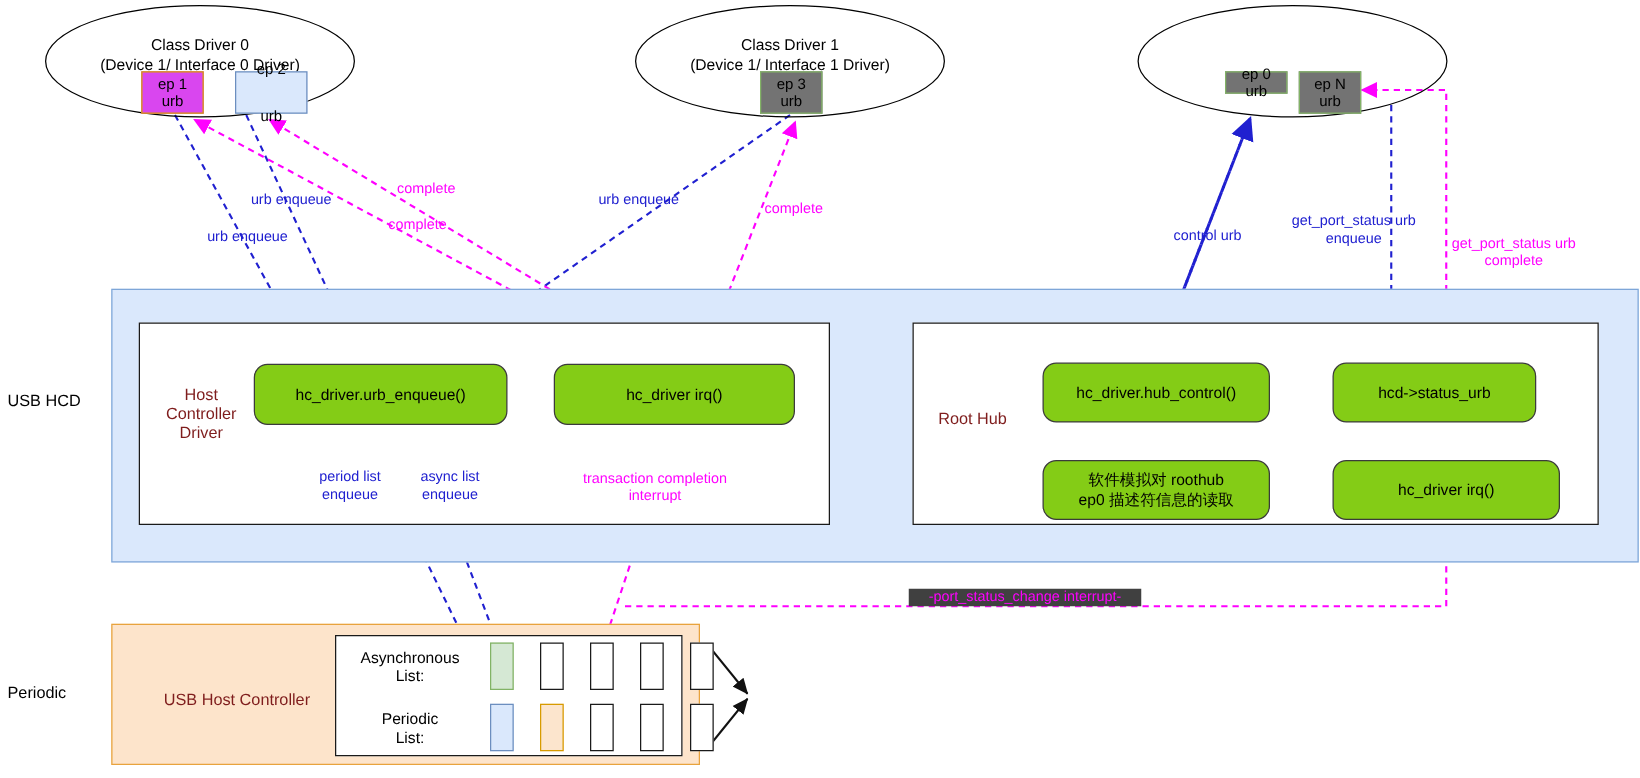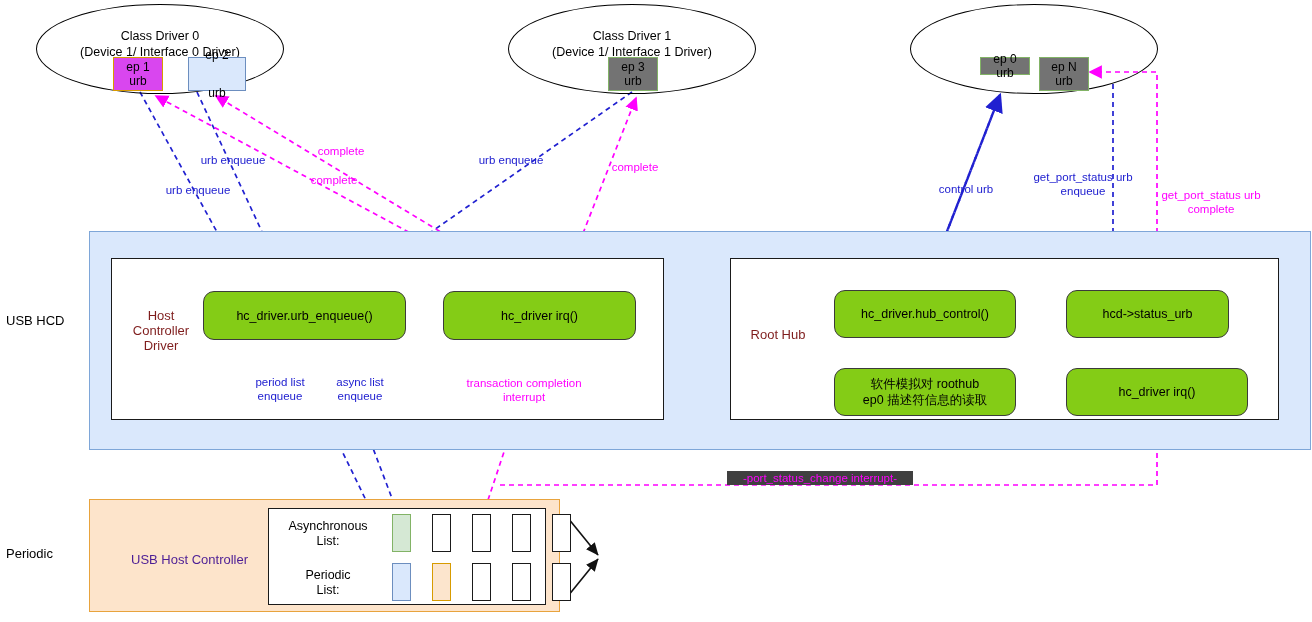--- a/index.html
+++ b/index.html
@@ -22,21 +22,21 @@
   .ep-blue{background:#dae8fc;border:1.4px solid #6c8ebf;}
   .ep-green{background:#737373;border:1.4px solid #82b366;}
   .wlabel{position:absolute;font-size:11.5px;line-height:14px;text-align:center;white-space:pre-line;}
   .wl-blue{color:#2020d0;}
   .wl-mag{color:#ff00ff;margin-left:12px;}
   .listlabel{position:absolute;font-size:12.5px;color:#000;text-align:center;line-height:15px;white-space:pre-line;}
   .qh{position:absolute;box-sizing:border-box;background:#ffffff;border:1.6px solid #1a1a1a;}
   .qh-green{background:#d5e8d4;border:1.5px solid #82b366;}
   .qh-blue{background:#dae8fc;border:1.5px solid #6c8ebf;}
   .qh-orange{background:#fce5cd;border:1.5px solid #d79b00;}
-  .hw-title{position:absolute;font-size:13px;color:#4c1d95;}
+  .hw-title{position:absolute;font-size:13px;color:#7f1d1d;}
 </style>
 </head>
 <body>
 
 <div id="stage">
 
   <svg id="wires" viewBox="0 0 1312 622">
     <defs>
       <marker id="ah-blue" markerWidth="9" markerHeight="9" refX="7" refY="4.5" orient="auto">
         <path d="M0,0.6 L8,4.5 L0,8.4 z" fill="#2020d0"></path>

